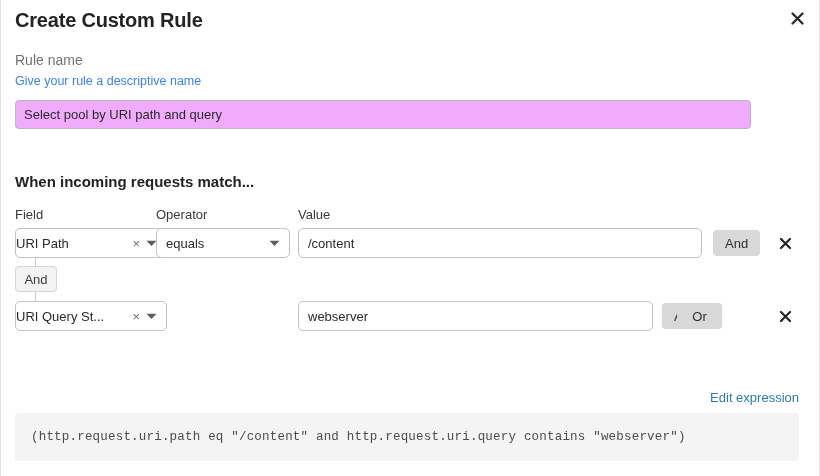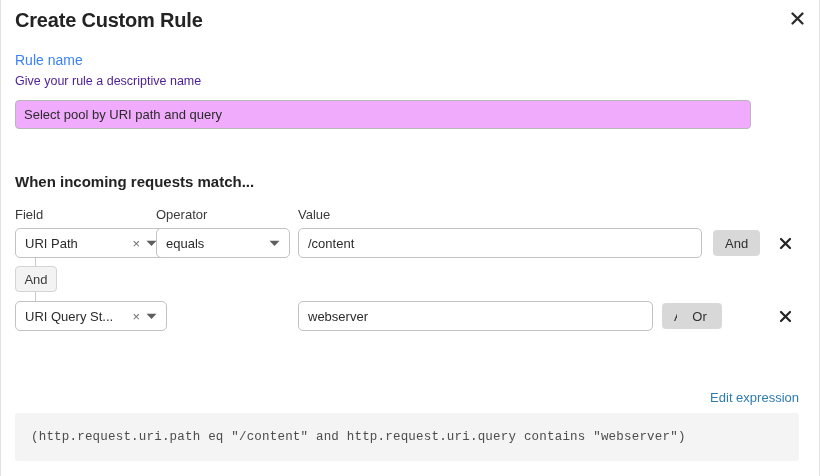--- a/index.html
+++ b/index.html
@@ -38,28 +38,28 @@
     cursor: pointer;
     color: #2b2b2b;
   }
   .close-btn svg { display: block; }
 
   
   .section-label {
     position: absolute;
     left: 14px;
     font-size: 14px;
-    color: #3b82f6;
+    color: #737373;
   }
   #rule-name-label { top: 52px; }
   .section-help {
     position: absolute;
     left: 14px; top: 74px;
     font-size: 12.5px;
-    color: #4c1d95;
+    color: #3b82f6;
   }
   .rule-name-input {
     position: absolute;
     left: 14px; top: 100px;
     width: 736px; height: 29px;
     border: 1px solid #b8b8b8;
     border-radius: 4px;
     background: #f0abfc;
     font-family: "Liberation Sans", sans-serif;
     font-size: 13px;
@@ -97,21 +97,21 @@
     position: absolute;
     height: 30px;
     border: 1px solid #c2c2c2;
     border-radius: 5px;
     background: #fff;
     display: flex; align-items: center;
     font-size: 13px;
     color: #2b2b2b;
     cursor: pointer;
   }
-  .sel-field { left: 14px; width: 152px; padding-left: 9px; }
+  .sel-field { left: 14px; width: 152px; }
   .sel-op    { left: 155px; width: 134px; padding-left: 9px; }
 
   .sel-text {
     flex: 1 1 auto;
     white-space: nowrap;
     overflow: hidden;
   }
   .sel-clear {
     flex: 0 0 auto;
     font-size: 13px;

